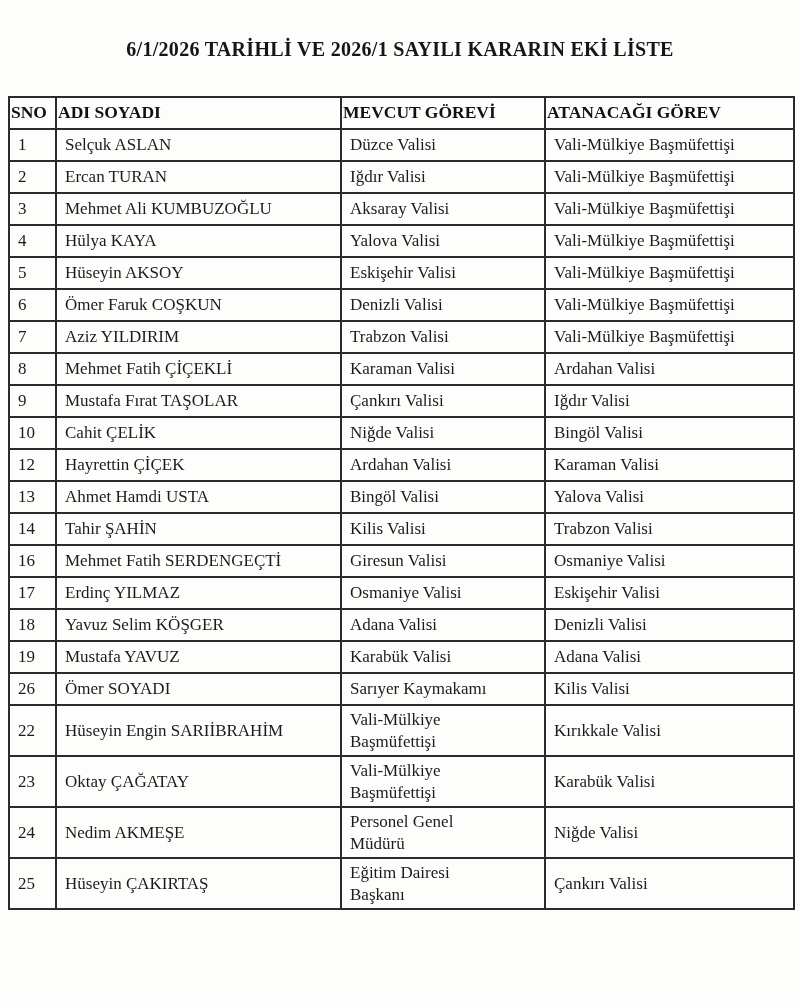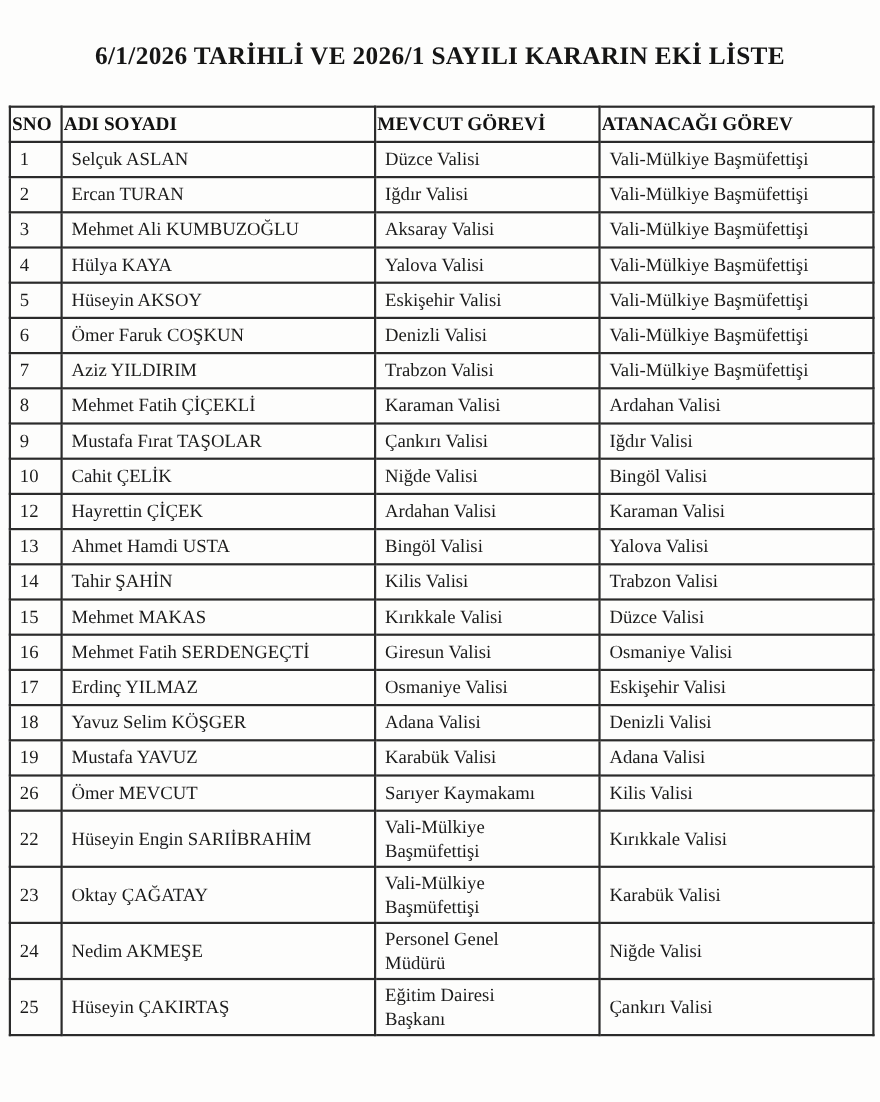--- a/index.html
+++ b/index.html
@@ -13,21 +13,21 @@
     height: 1002px;
     background: #fdfdfc;
     font-family: "Liberation Serif", "DejaVu Serif", serif;
     color: #1b1b1b;
     overflow: hidden;
   }
   .title {
     margin: 0;
     padding-top: 38px;
     text-align: center;
-    font-size: 23px;
+    font-size: 20px;
     font-weight: bold;
     letter-spacing: 0.3px;
     color: #151515;
   }
   table.decree {
     position: absolute;
     left: 8px;
     top: 96px;
     width: 785px;
     border-collapse: collapse;
@@ -155,26 +155,20 @@
           <td class="cell-current">Bingöl Valisi</td>
           <td class="cell-assigned">Yalova Valisi</td>
         </tr>
         <tr>
           <td class="cell-sno">14</td>
           <td class="cell-name">Tahir ŞAHİN</td>
           <td class="cell-current">Kilis Valisi</td>
           <td class="cell-assigned">Trabzon Valisi</td>
         </tr>
         <tr>
-          <td class="cell-sno">15</td>
-          <td class="cell-name">Mehmet MAKAS</td>
-          <td class="cell-current">Kırıkkale Valisi</td>
-          <td class="cell-assigned">Düzce Valisi</td>
-        </tr>
-        <tr>
           <td class="cell-sno">16</td>
           <td class="cell-name">Mehmet Fatih SERDENGEÇTİ</td>
           <td class="cell-current">Giresun Valisi</td>
           <td class="cell-assigned">Osmaniye Valisi</td>
         </tr>
         <tr>
           <td class="cell-sno">17</td>
           <td class="cell-name">Erdinç YILMAZ</td>
           <td class="cell-current">Osmaniye Valisi</td>
           <td class="cell-assigned">Eskişehir Valisi</td>
@@ -186,21 +180,21 @@
           <td class="cell-assigned">Denizli Valisi</td>
         </tr>
         <tr>
           <td class="cell-sno">19</td>
           <td class="cell-name">Mustafa YAVUZ</td>
           <td class="cell-current">Karabük Valisi</td>
           <td class="cell-assigned">Adana Valisi</td>
         </tr>
         <tr>
           <td class="cell-sno">26</td>
-          <td class="cell-name">Ömer MEVCUT</td>
+          <td class="cell-name">Ömer SOYADI</td>
           <td class="cell-current">Sarıyer Kaymakamı</td>
           <td class="cell-assigned">Kilis Valisi</td>
         </tr>
         <tr class="tall">
           <td class="cell-sno">22</td>
           <td class="cell-name">Hüseyin Engin SARIİBRAHİM</td>
           <td class="cell-current">Vali-Mülkiye
 Başmüfettişi</td>
           <td class="cell-assigned">Kırıkkale Valisi</td>
         </tr>

